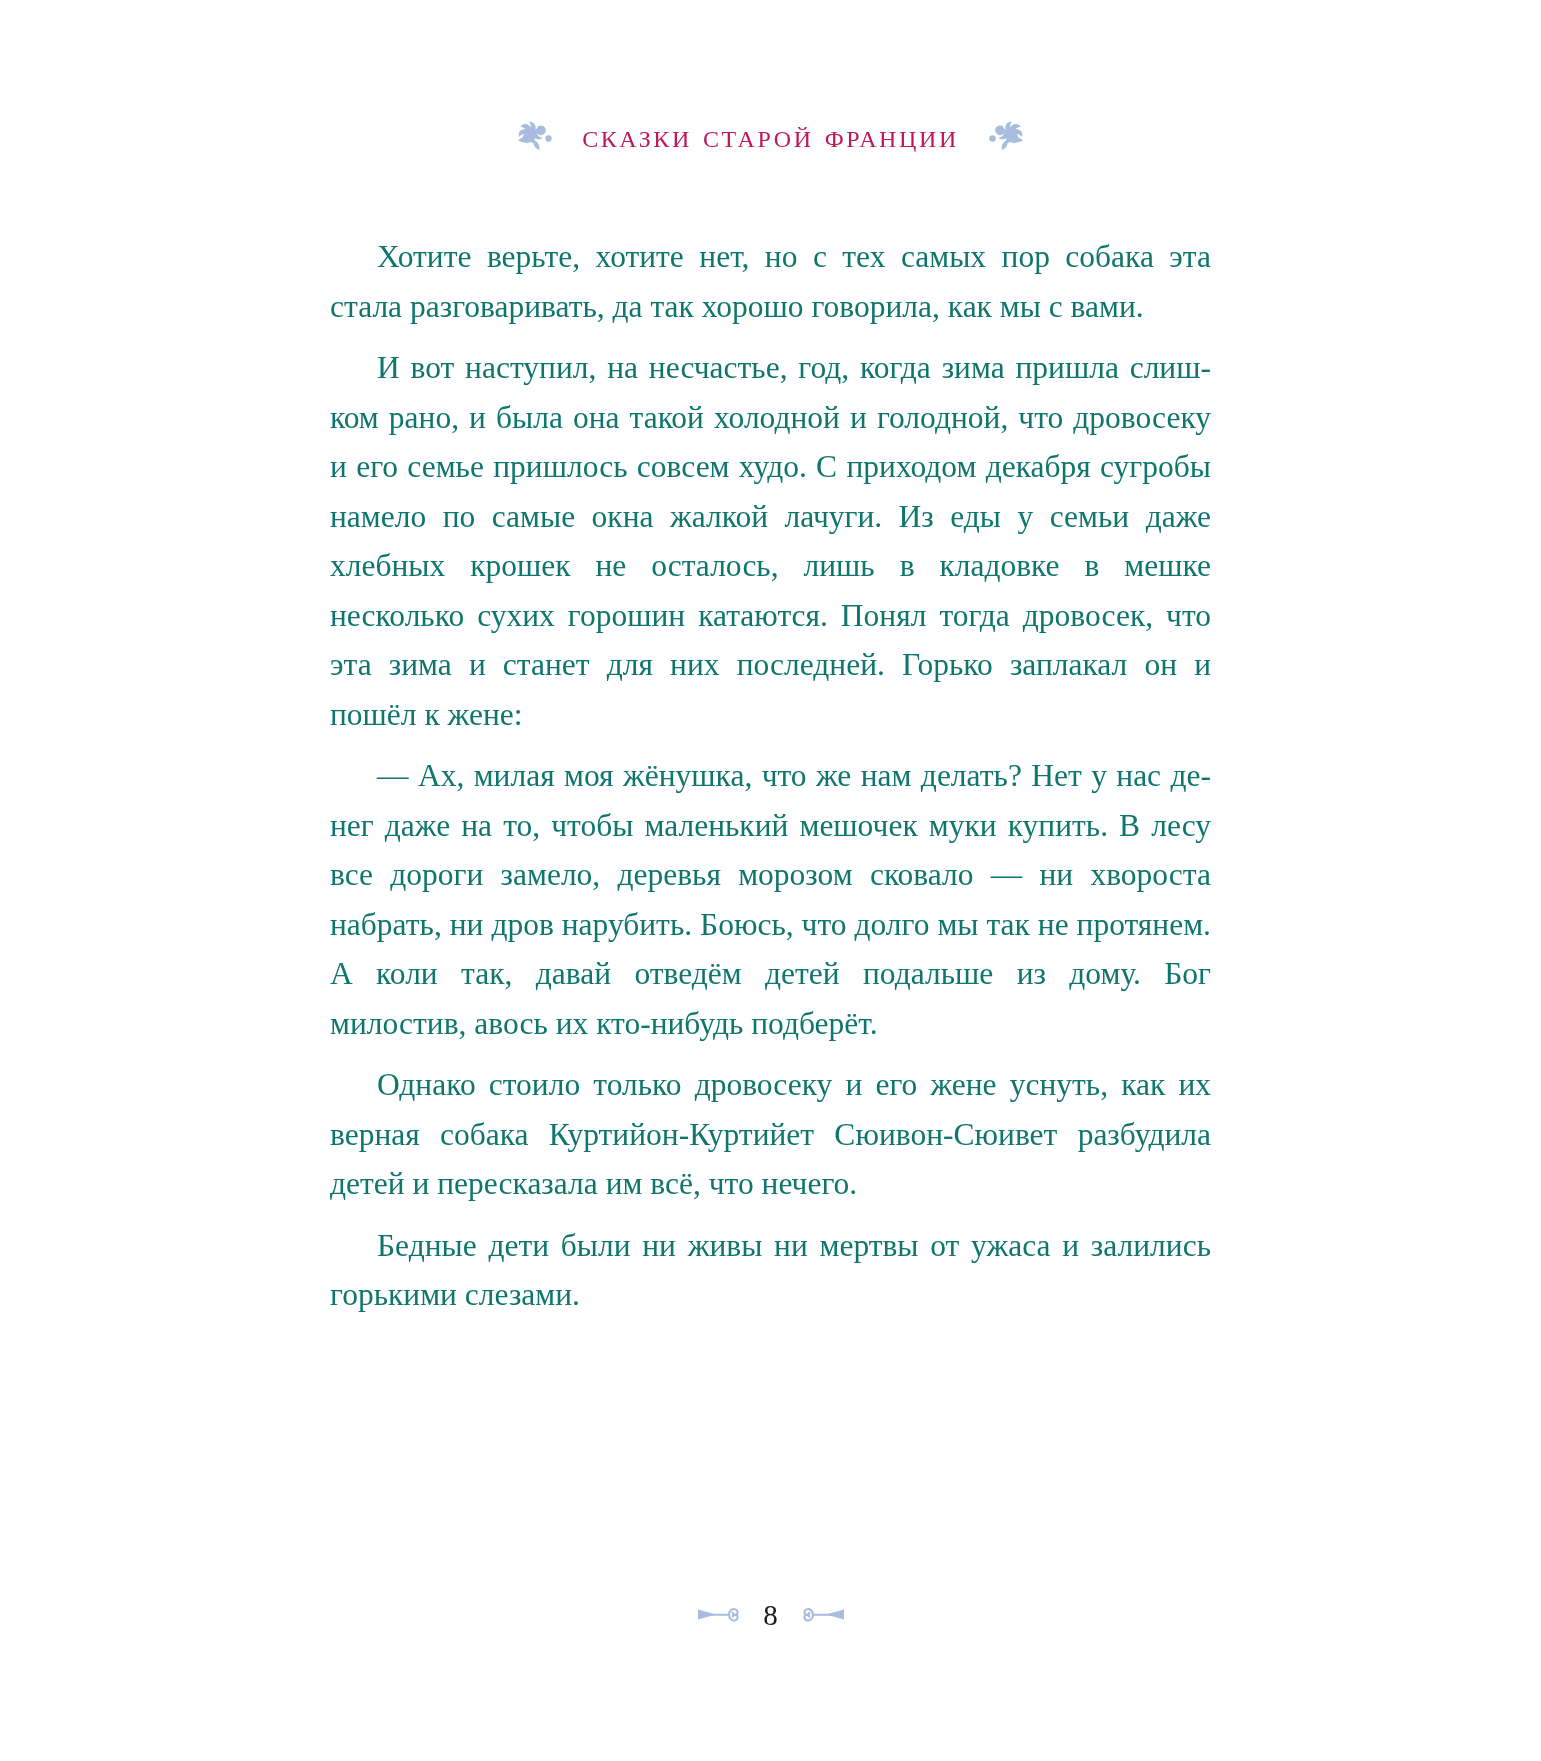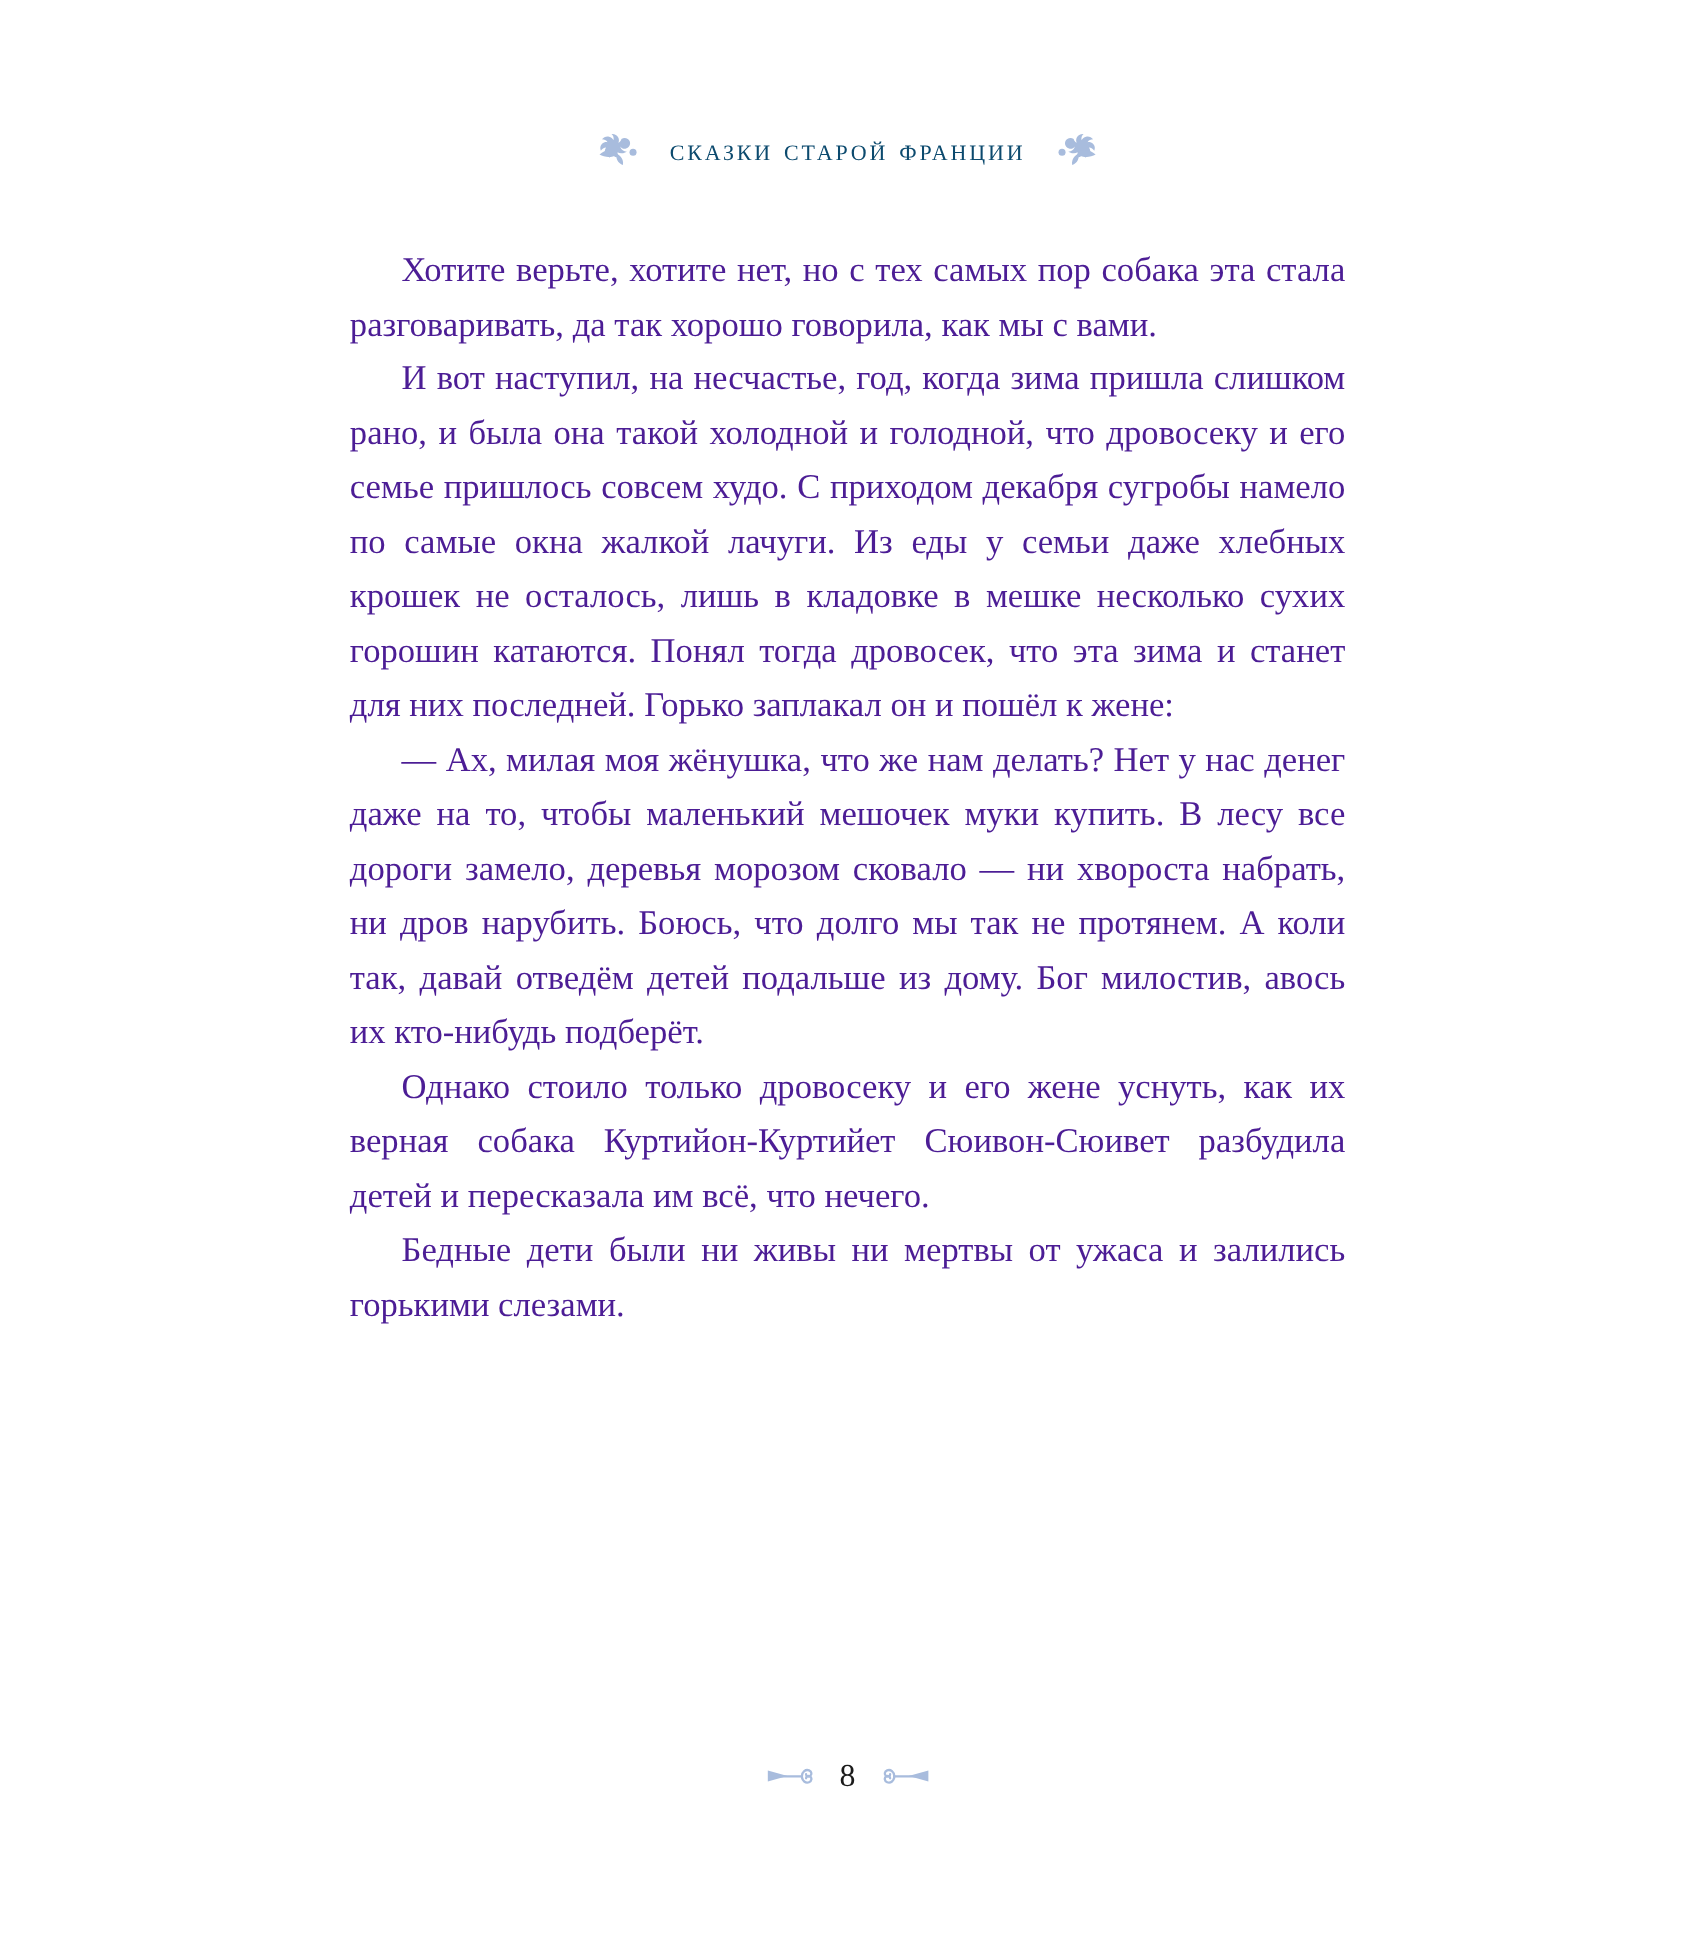--- a/index.html
+++ b/index.html
@@ -40,50 +40,50 @@
   .orn-fleur {
     width: 42px;
     height: 40px;
     flex: 0 0 auto;
     display: block;
   }
   .orn-fleur.flip { transform: scaleX(-1); }
 
   .running-head-title {
     font-family: "Liberation Serif", "DejaVu Serif", serif;
-    font-size: 29px;
+    font-size: 34px;
     letter-spacing: 2.6px;
-    color: #0c4a6e;
+    color: #be185d;
     font-variant: small-caps;
     text-transform: lowercase;
     white-space: nowrap;
     line-height: 1;
     text-align: center;
   }
   .running-head-title::first-letter {
     font-size: 1em;
   }
 
   
   .text-column {
     width: 905px;
     margin: 0 auto;
     padding-top: 56px;
     flex: 1 1 auto;
   }
 
   .para {
-    margin: 0;
+    margin: 12px;
     font-size: 31.5px;
     line-height: 49.5px;
     text-align: justify;
     text-justify: inter-word;
     text-indent: 47px;
     hyphens: manual;
-    color: #4c1d95;
+    color: #0f766e;
     font-weight: 400;
   }
 
   
   .folio {
     height: 120px;
     display: flex;
     align-items: center;
     justify-content: center;
     gap: 20px;

